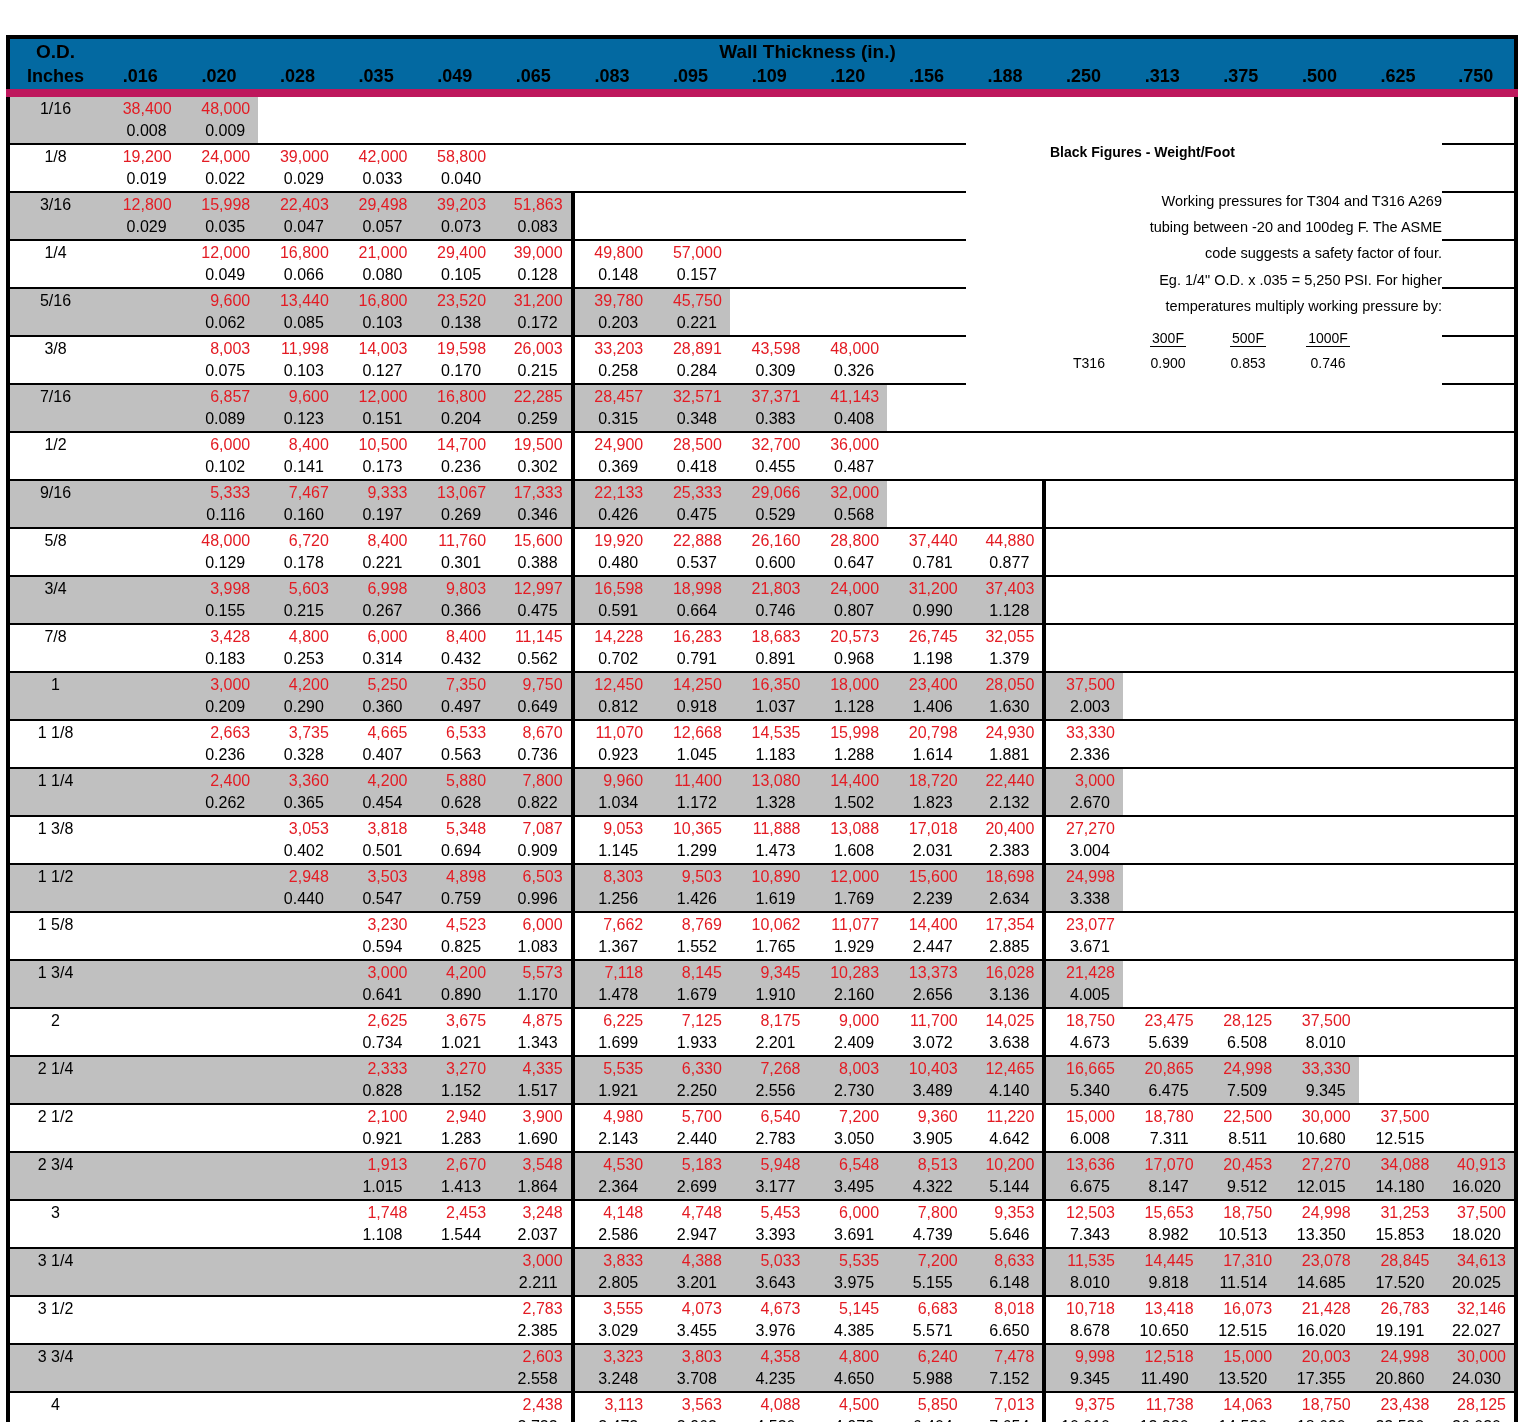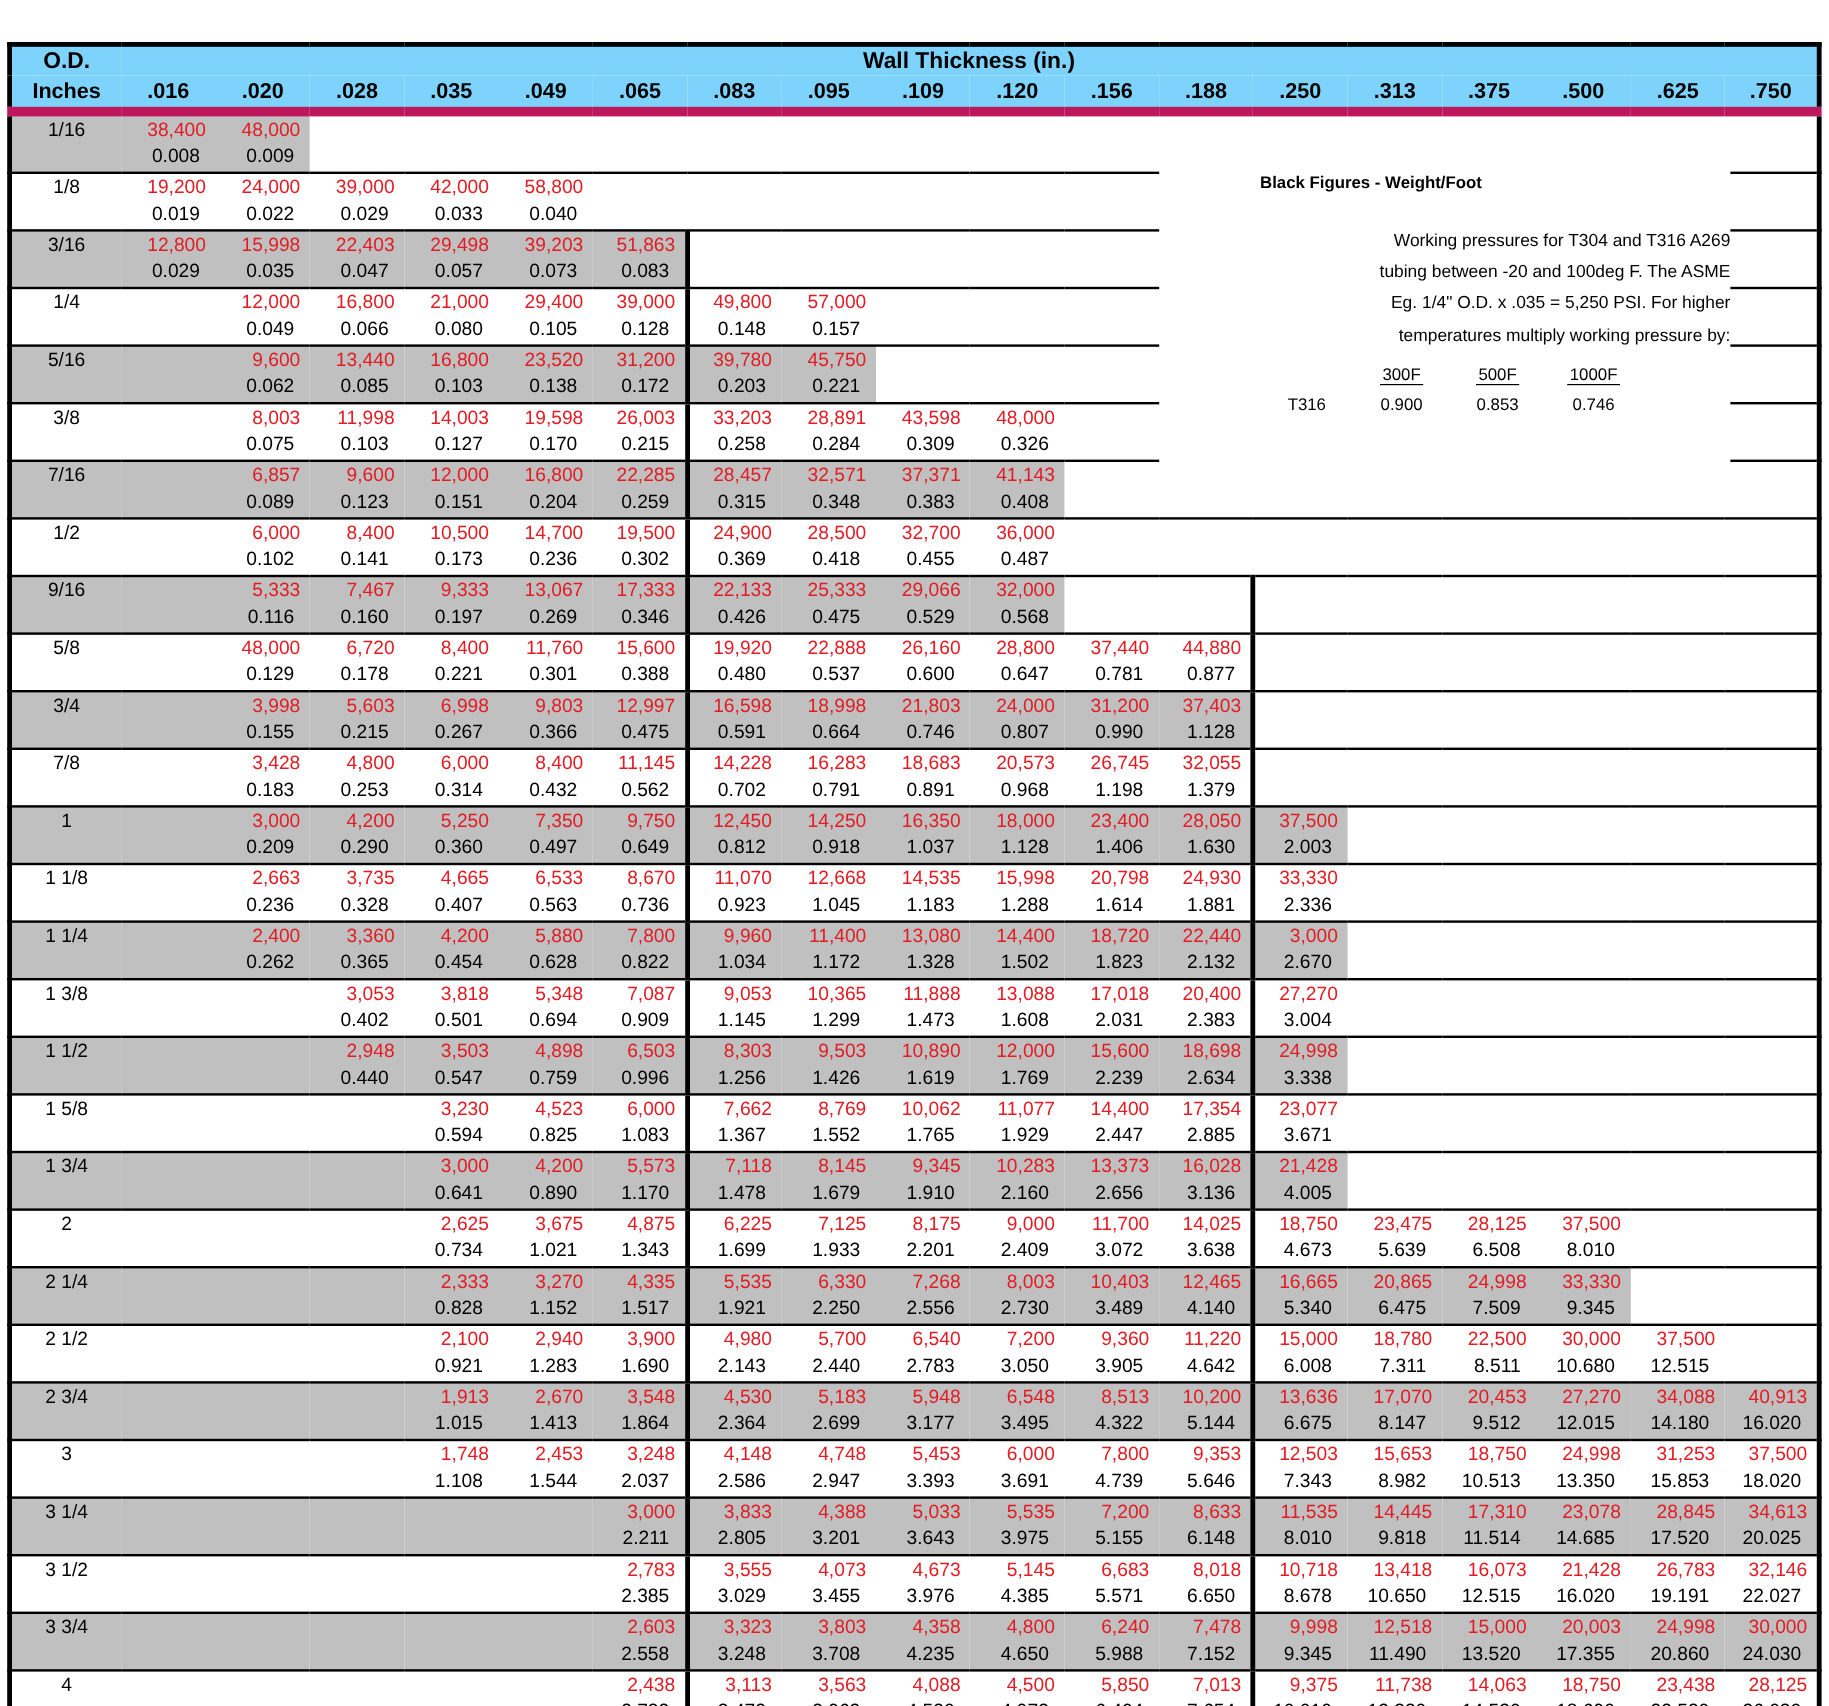--- a/index.html
+++ b/index.html
@@ -1,21 +1,21 @@
 <!DOCTYPE html>
 <html style="--red: #e31b23; --gray: #c0c0c0;"><head>
 <meta charset="utf-8">
 <style>
   html,body{margin:0;padding:0;background:#fff;}
   .page{position:relative;width:1524px;height:1422px;background:#fff;overflow:hidden;
         font-family:"Liberation Sans",sans-serif;color:#000;}
   table.ptable{position:absolute;left:6px;top:35px;width:1512px;border-collapse:collapse;
         table-layout:fixed;border:4px solid #000;background:#fff;}
   col.odcol{width:93px;}
-  thead th{padding:0;font-weight:bold;background:#7dd3fc;}
+  thead th{padding:0;font-weight:bold;background:#0369a1;}
   tr.h1 th{height:24px;font-size:19px;vertical-align:bottom;}
   tr.h2 th{height:26px;font-size:18px;vertical-align:middle;border-bottom:8px solid #be185d;}
   th.wt{text-align:center;margin-top:40px;}
   th.odh{text-align:center;}
   th.colh{text-align:center;}
   tbody td{padding:0;height:46px;vertical-align:top;}
   .pv{height:23px;line-height:24px;font-size:16px;color:var(--red,#e31b23);
       text-align:right;padding-right:8px;white-space:nowrap;overflow:visible;}
   .wv{height:22px;line-height:22px;font-size:16px;color:#000;
       text-align:right;padding-right:13px;white-space:nowrap;}
@@ -2245,20 +2245,21 @@
           </td>
         </tr>
       </tbody>
   </table>
 
   <div class="notebox">
     <div class="leg-black">Black Figures - Weight/Foot</div>
     <div class="note-text">
         <div>Working pressures for T304 and T316 A269</div>
         <div>tubing between -20 and 100deg F.  The ASME</div>
+        <div>code suggests a safety factor of four.</div>
         <div>Eg. 1/4" O.D. x .035 = 5,250 PSI.  For higher</div>
         <div>temperatures multiply working pressure by:</div>
       </div>
     <div class="factor-table">
         <div class="frow">
           <div class="fcell flabel"></div>
           <div class="fcell fh"><span>300F</span></div>
           <div class="fcell fh"><span>500F</span></div>
           <div class="fcell fh"><span>1000F</span></div>
         </div>

